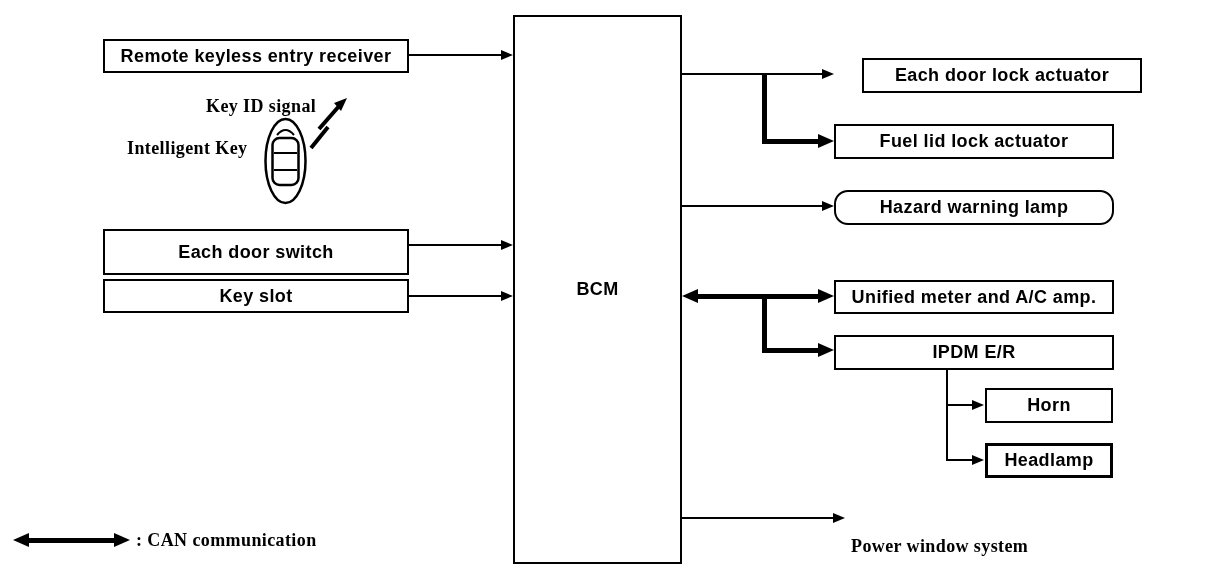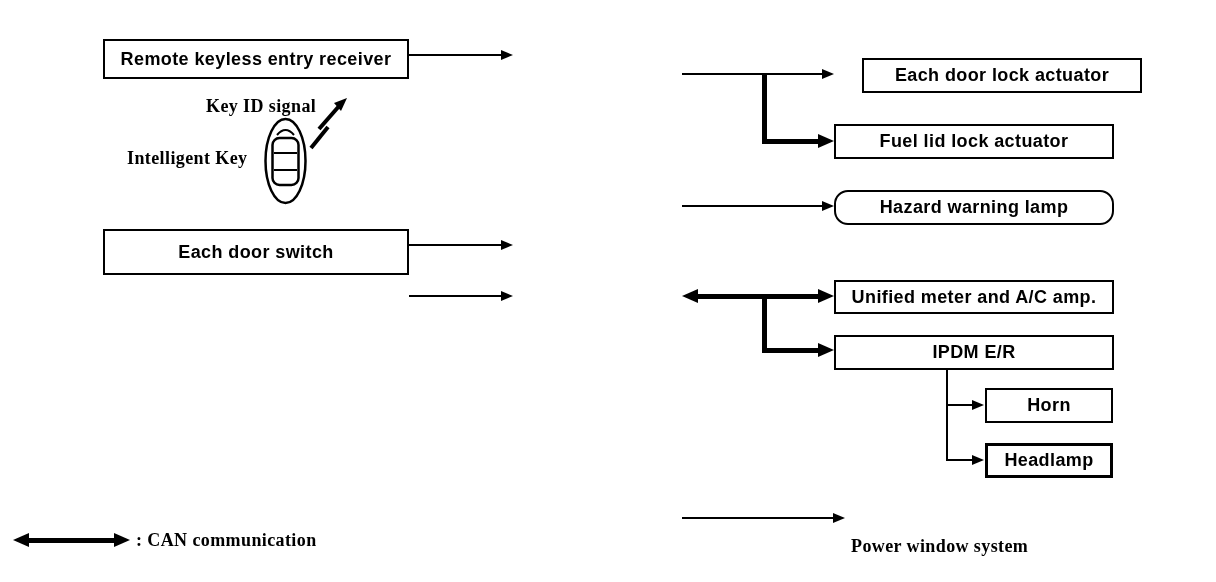--- a/index.html
+++ b/index.html
@@ -40,43 +40,49 @@
   .arr-r{border-top:5px solid transparent;border-bottom:5px solid transparent;border-left:12px solid #000;}
   .arr-r-thick{border-top:7px solid transparent;border-bottom:7px solid transparent;border-left:16px solid #000;}
   .arr-l-thick{border-top:7px solid transparent;border-bottom:7px solid transparent;border-right:16px solid #000;}
   svg{position:absolute;overflow:visible;}
 </style>
 </head>
 <body>
 
 <div class="canvas">
 
-  <div class="box" style="left:103px;top:39px;width:306px;height:40px;">
+  <div class="box" style="left:103px;top:39px;width:306px;height:34px;">
     <span>Remote keyless entry receiver</span>
   </div>
   <div class="box" style="left:103px;top:229px;width:306px;height:46px;">
     <span>Each door switch</span>
   </div>
+  <div class="box" style="left:103px;top:279px;width:306px;height:34px;">
+    <span>Key slot</span>
+  </div>
 
   <span class="lbl" style="left:206px;top:95px;">Key ID signal</span>
-  <span class="lbl" style="left:127px;top:147px;">Intelligent Key</span>
+  <span class="lbl" style="left:127px;top:137px;">Intelligent Key</span>
 
   <svg style="left:255px;top:90px;" width="100" height="125" viewBox="0 0 100 125">
     <ellipse cx="30.5" cy="71" rx="20" ry="42" fill="none" stroke="#000" stroke-width="2.5"></ellipse>
     <path d="M 22 45 Q 30.5 35 39 45" fill="none" stroke="#000" stroke-width="2"></path>
     <rect x="17.5" y="48" width="26" height="47" rx="7" fill="none" stroke="#000" stroke-width="2.5"></rect>
     <line x1="19" y1="63" x2="42" y2="63" stroke="#000" stroke-width="2"></line>
     <line x1="19" y1="80" x2="42" y2="80" stroke="#000" stroke-width="2"></line>
     <g>
       <path d="M 56 58 L 73 37" stroke="#000" stroke-width="4" fill="none"></path>
       <path d="M 64 39 L 85 15" stroke="#000" stroke-width="4" fill="none"></path>
       <polygon points="92,8 79,13 86,21" fill="#000"></polygon>
     </g>
   </svg>
 
+  <div class="box" style="left:513px;top:15px;width:169px;height:549px;">
+    <span>BCM</span>
+  </div>
 
   <div class="box" style="left:834px;top:58px;width:280px;height:35px;margin-left:28px;">
     <span>Each door lock actuator</span>
   </div>
   <div class="box" style="left:834px;top:124px;width:280px;height:35px;">
     <span>Fuel lid lock actuator</span>
   </div>
   <div class="box" style="left:834px;top:190px;width:280px;height:35px;border-radius:14px;">
     <span>Hazard warning lamp</span>
   </div>

